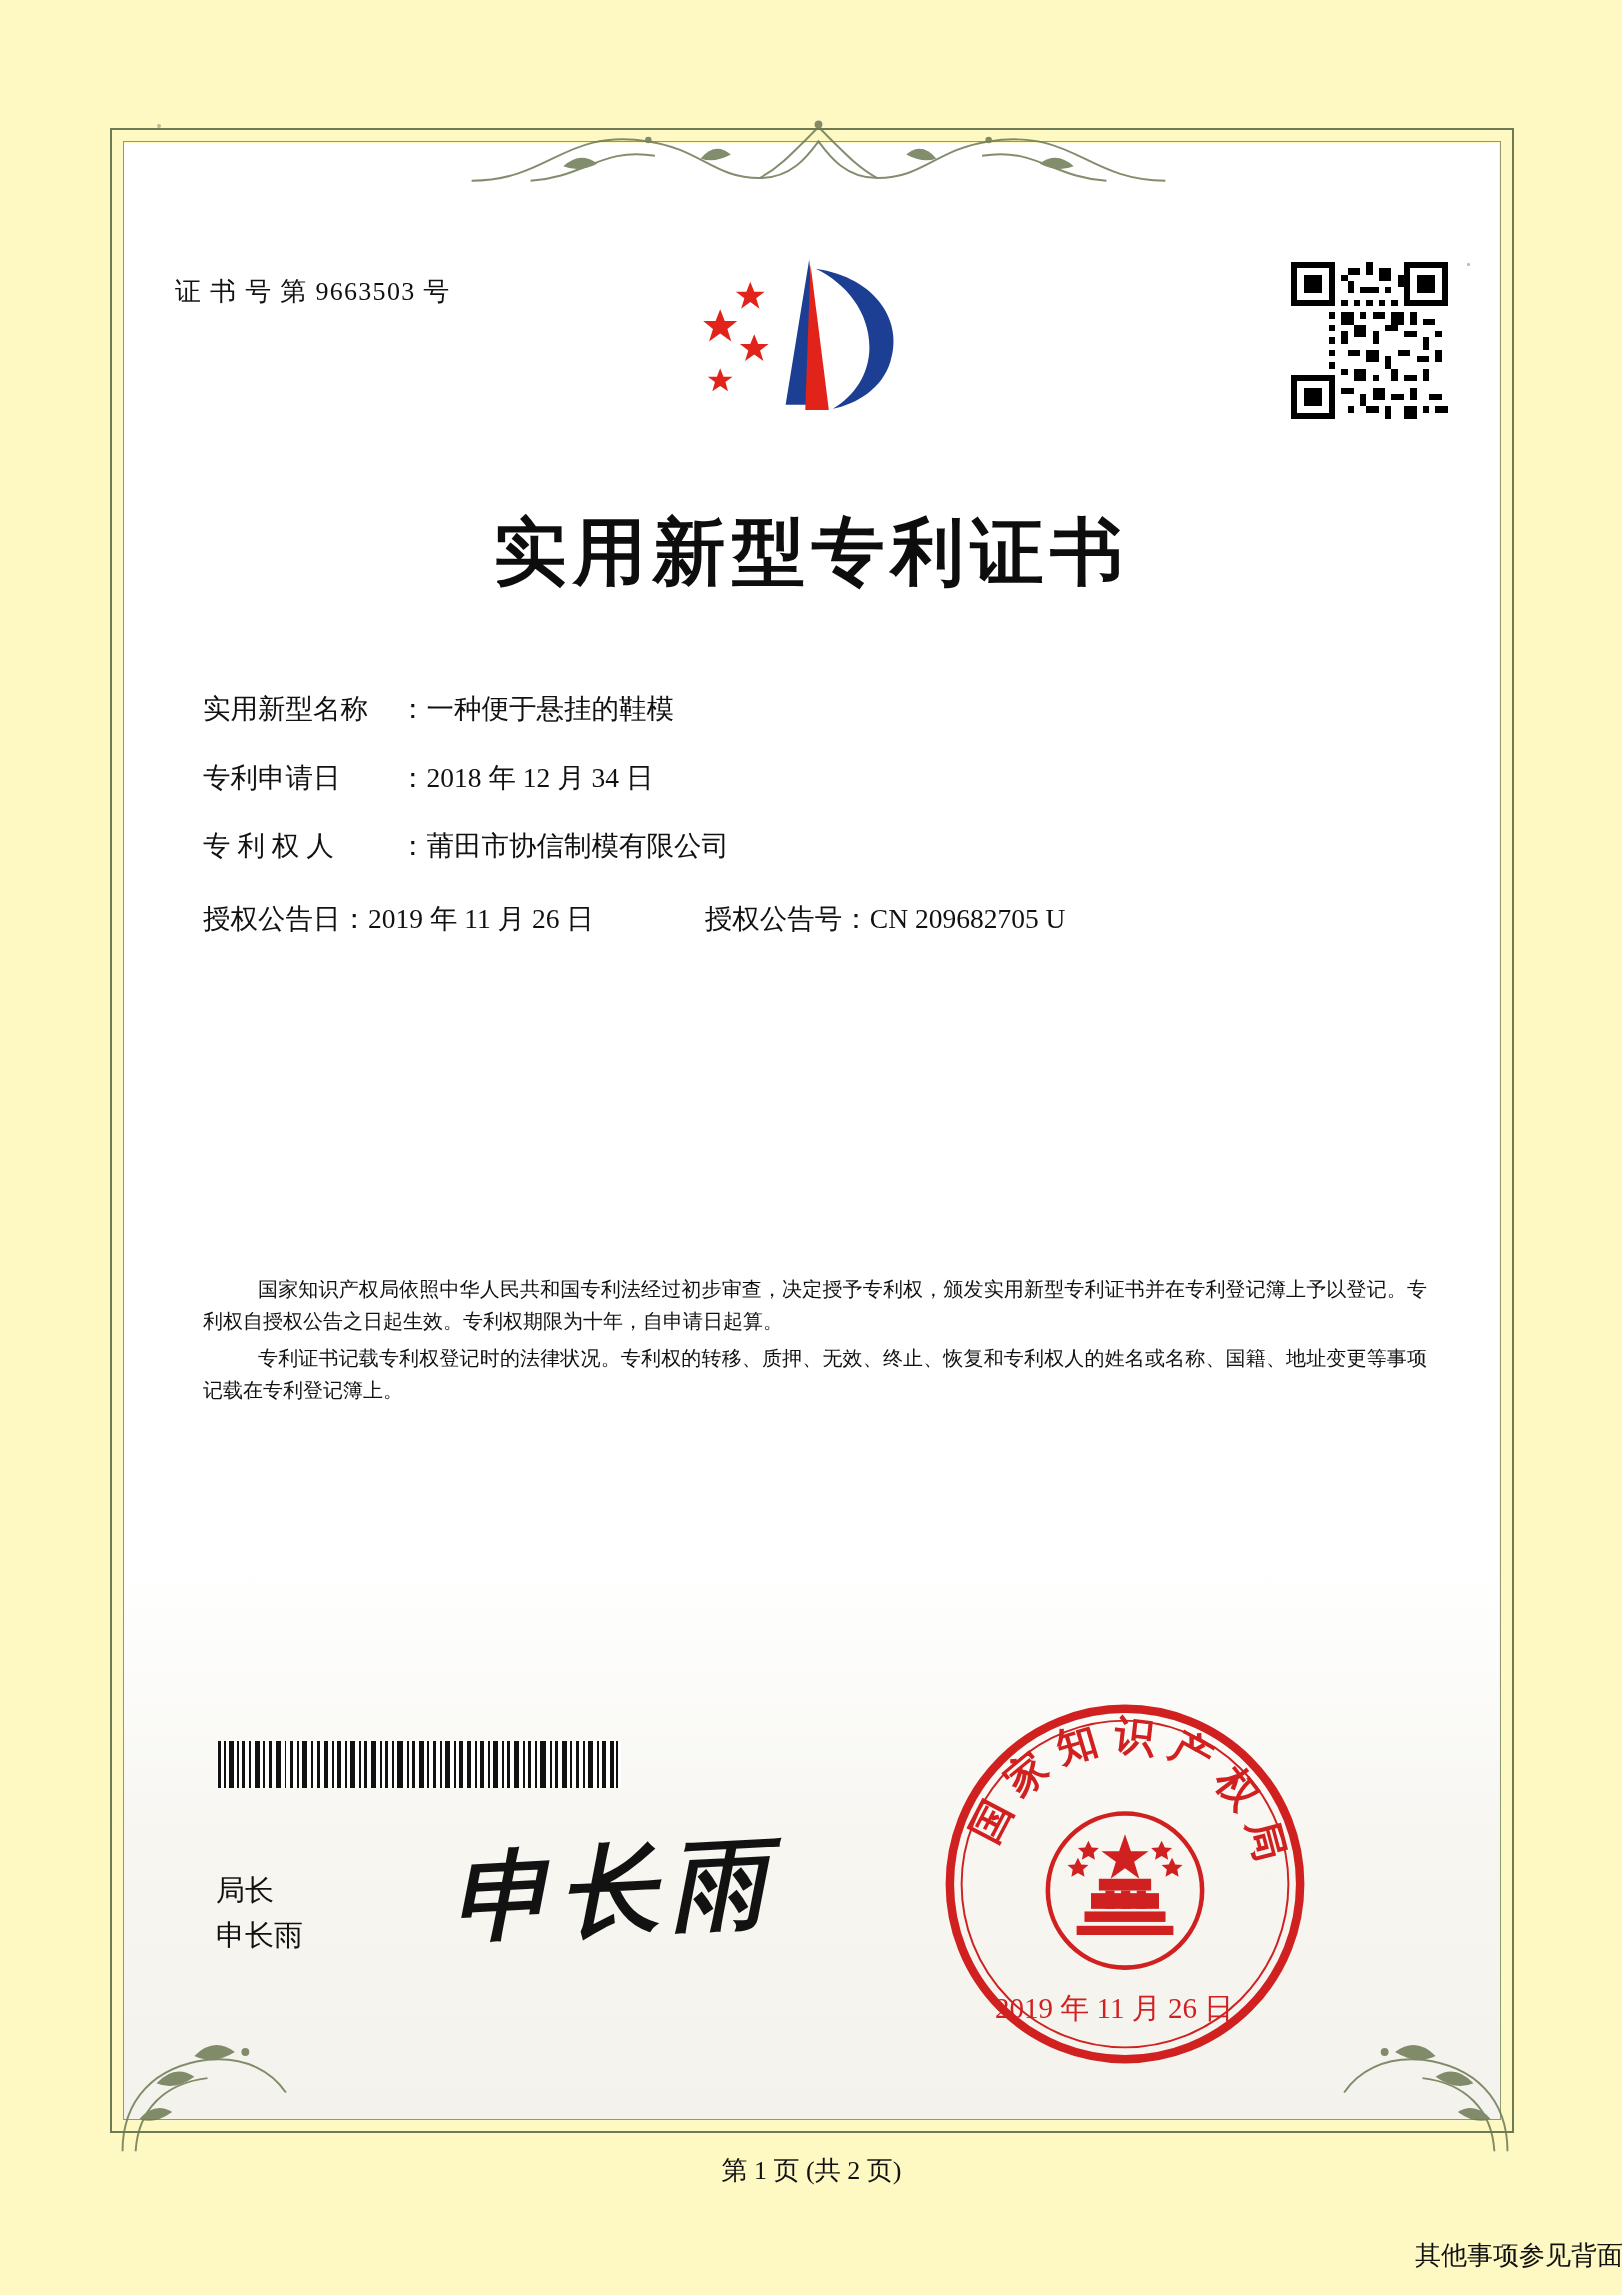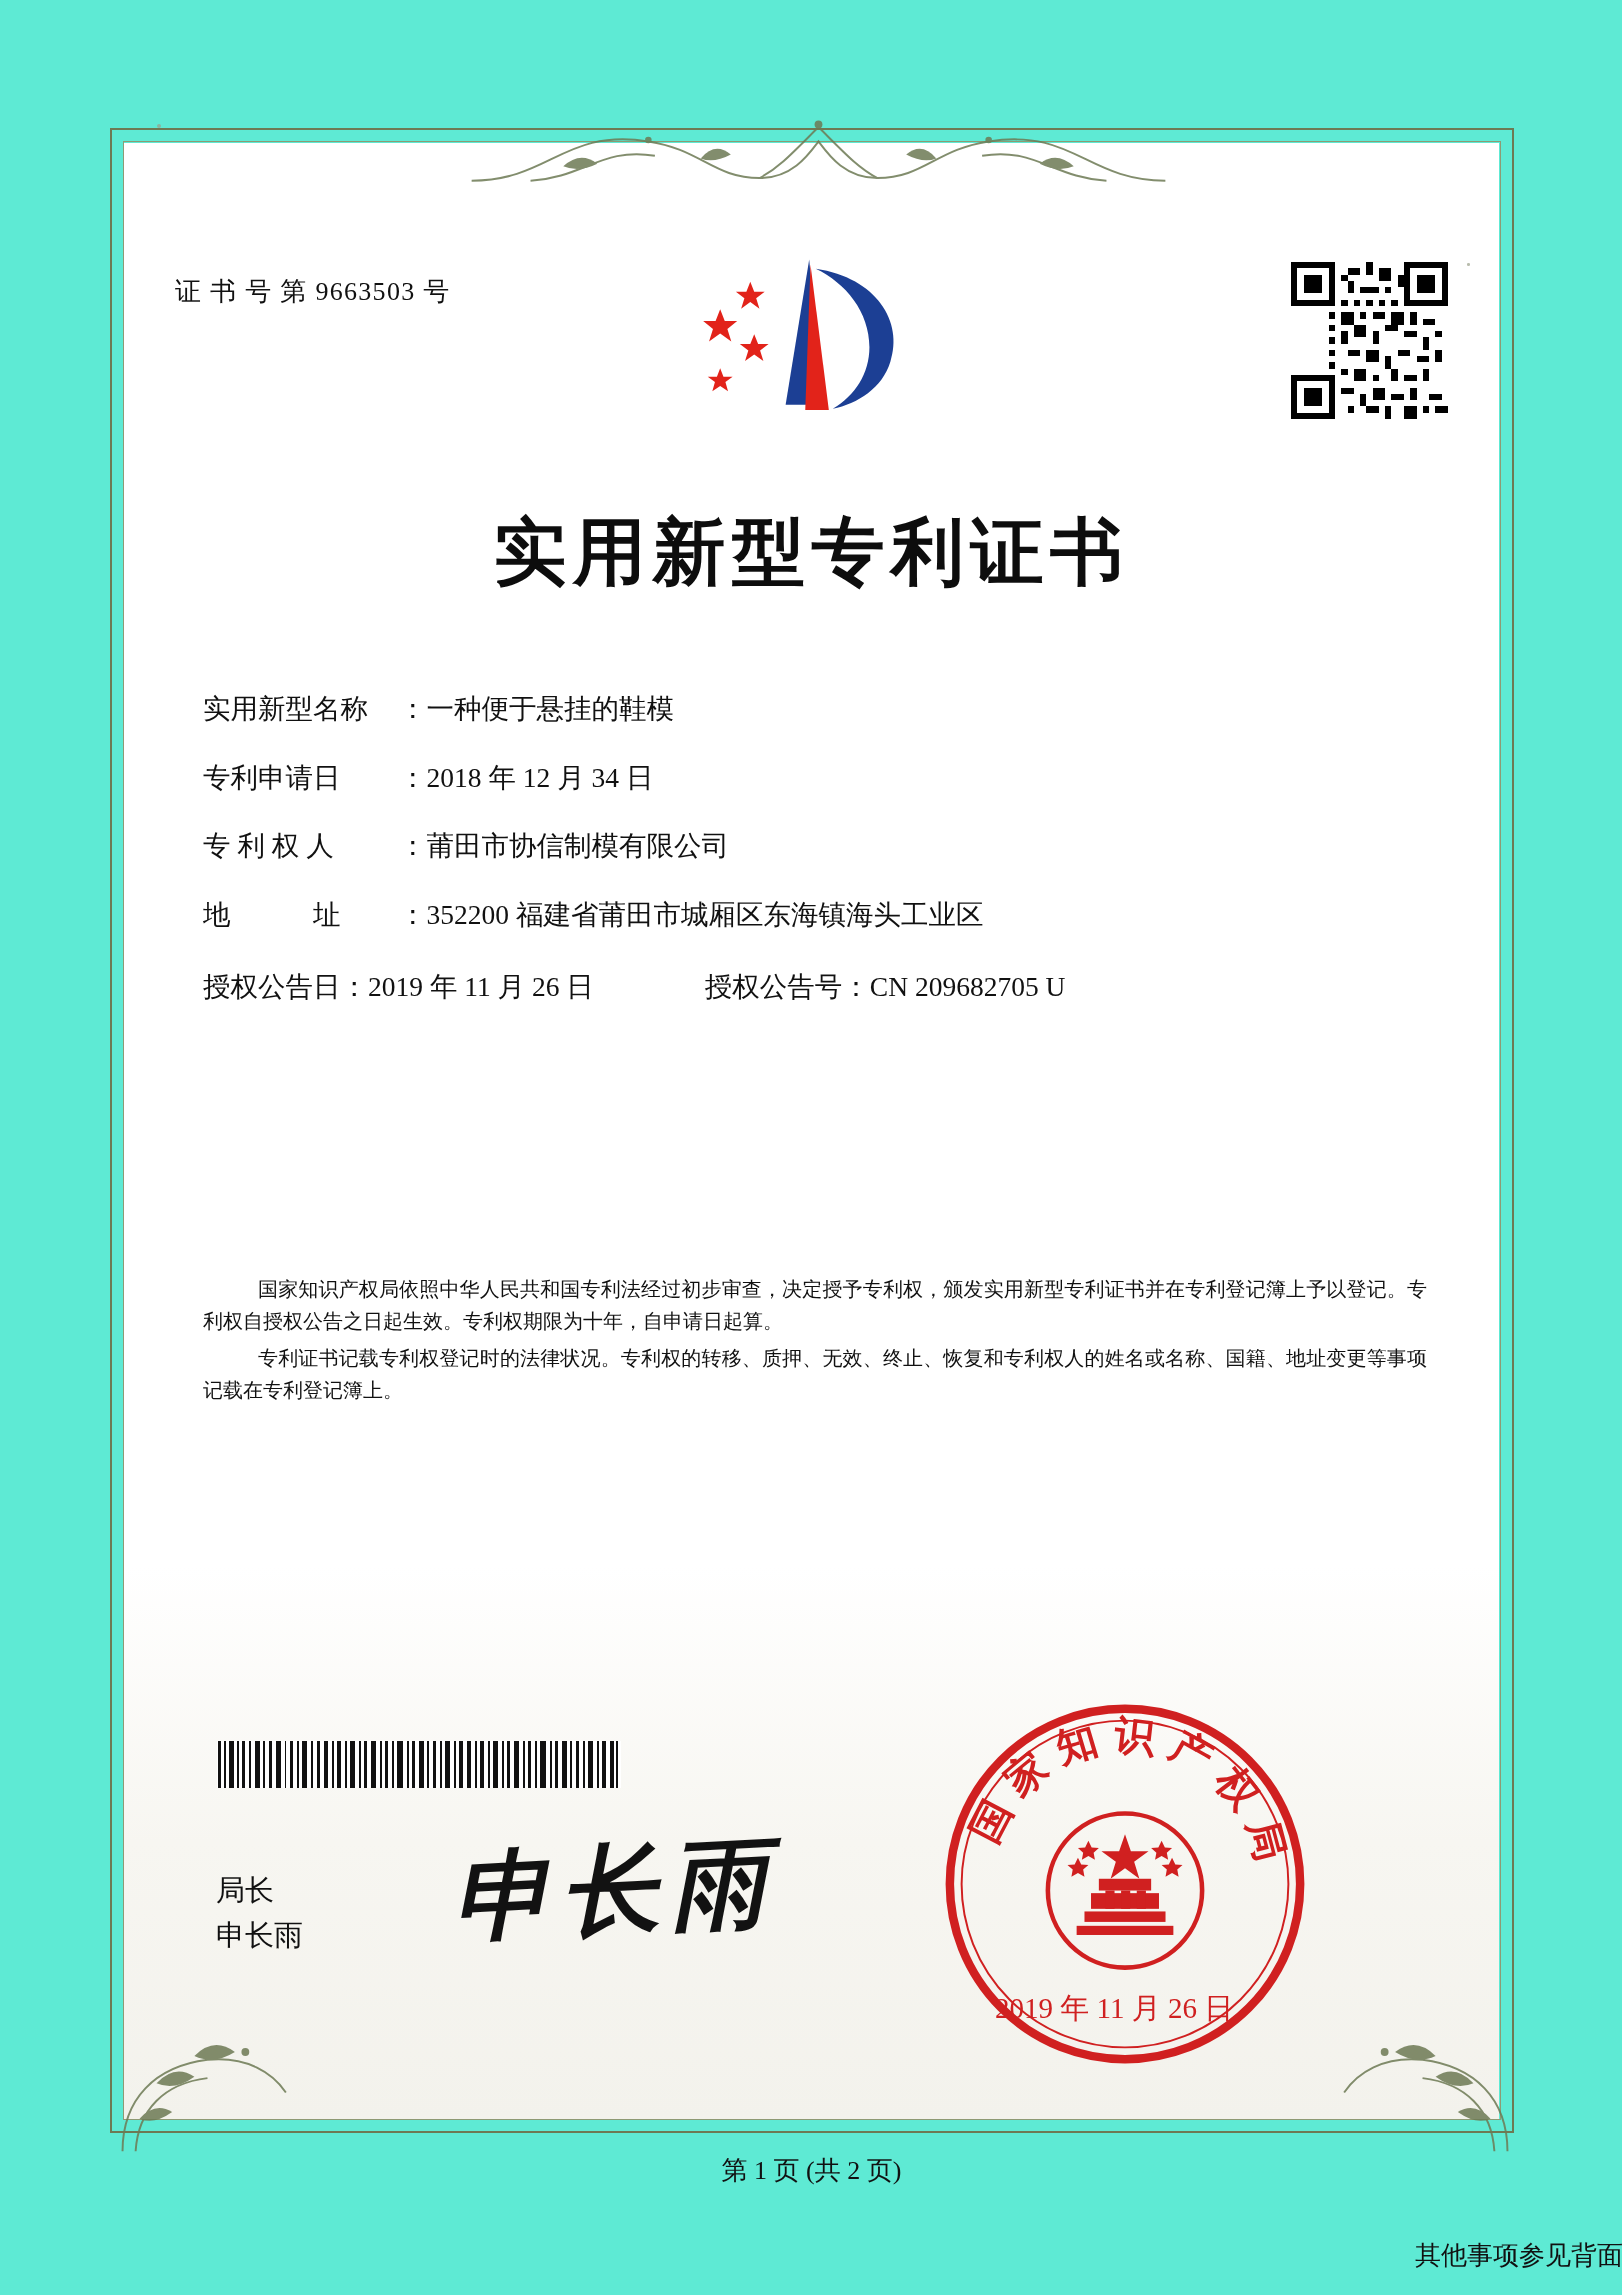--- a/index.html
+++ b/index.html
@@ -15,21 +15,21 @@
     position: relative;
     overflow: hidden;
   }
 
   
   .page {
     position: absolute;
     left: 0; top: 0;
     width: 1623px;
     height: 2295px;
-    background: #5eead4;
+    background: #fef9c3;
   }
 
   .cert-outer {
     position: absolute;
     left: 110px;
     top: 128px;
     width: 1404px;
     height: 2005px;
     border: 2px solid #6d7a54;
     box-sizing: border-box;
@@ -425,23 +425,20 @@
 
   <div class="fields">
     <div class="field-row">
       <span class="fl">实用新型名称</span><span>：</span><span class="fv">一种便于悬挂的鞋模</span>
     </div>
     <div class="field-row">
       <span class="fl">专利申请日</span><span>：</span><span class="fv">2018 年 12 月 34 日</span>
     </div>
     <div class="field-row">
       <span class="fl">专 利 权 人</span><span>：</span><span class="fv">莆田市协信制模有限公司</span>
-    </div>
-    <div class="field-row">
-      <span class="fl" style="letter-spacing: 0px;">地　　　址</span><span>：</span><span class="fv">352200 福建省莆田市城厢区东海镇海头工业区</span>
     </div>
 
     <div class="pub-row">
       <span>授权公告日：</span><span>2019 年 11 月 26 日</span><span class="gap"></span><span>授权公告号：</span><span>CN 209682705 U</span>
     </div>
   </div>
 
   <div class="paras">
     <p>国家知识产权局依照中华人民共和国专利法经过初步审查，决定授予专利权，颁发实用新型专利证书并在专利登记簿上予以登记。专利权自授权公告之日起生效。专利权期限为十年，自申请日起算。</p>
     <p>专利证书记载专利权登记时的法律状况。专利权的转移、质押、无效、终止、恢复和专利权人的姓名或名称、国籍、地址变更等事项记载在专利登记簿上。</p>

